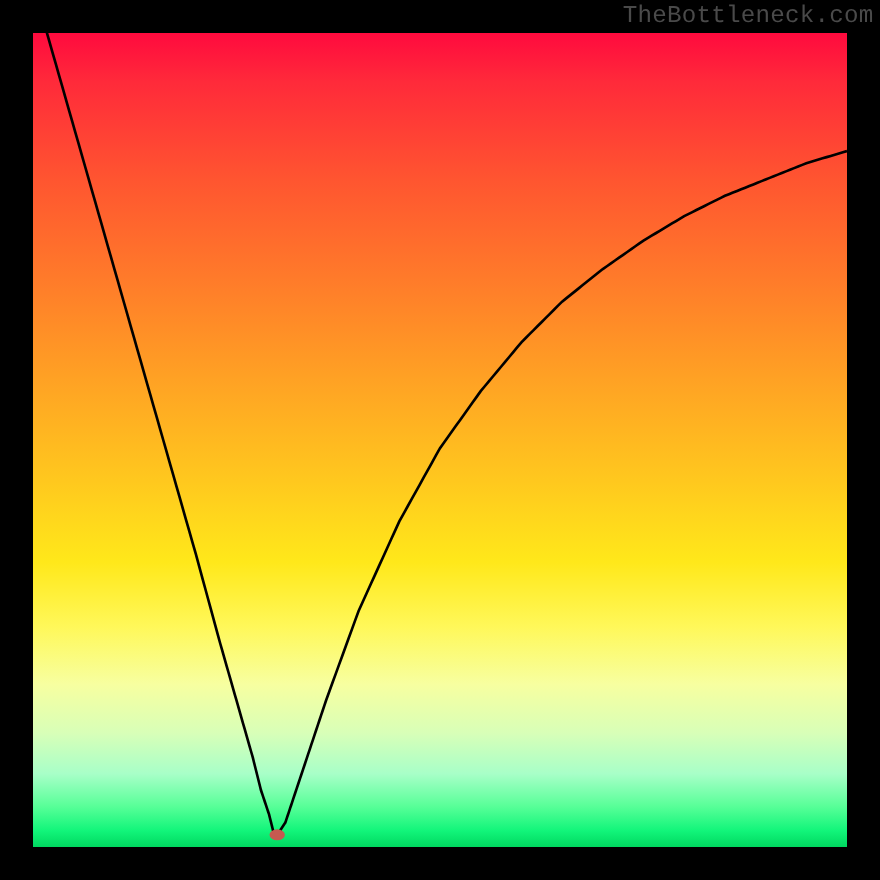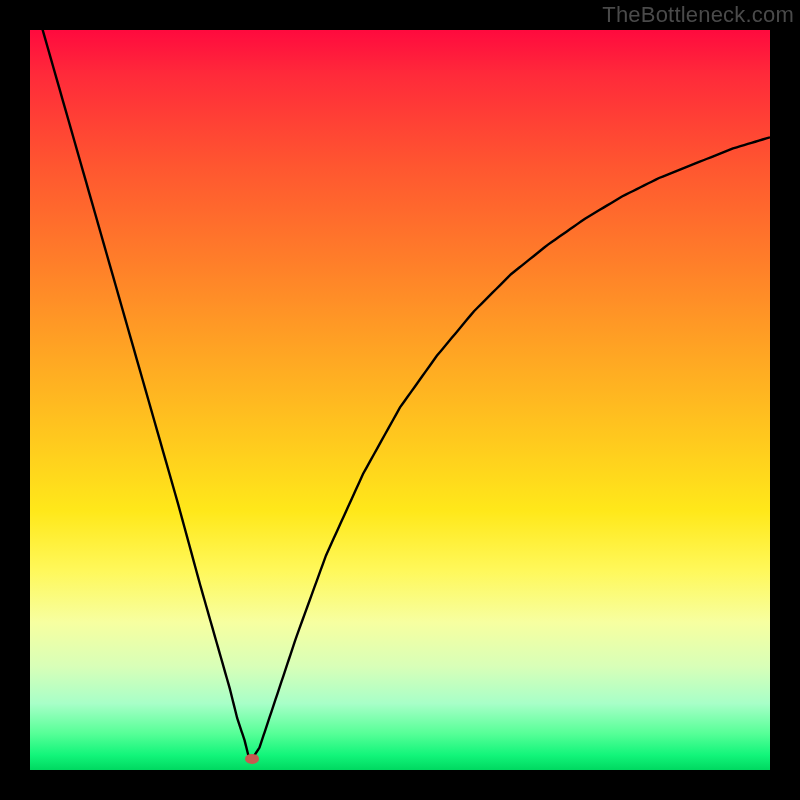--- a/index.html
+++ b/index.html
@@ -9,20 +9,21 @@
     height: 800px;
     background: #000;
     font-family: Arial, Helvetica, sans-serif;
     overflow: hidden;
   }
   .frame {
     position: relative;
     width: 800px;
     height: 736px;
     background: #000;
+    font-family: Liberation Mono, monospace;
   }
   .watermark {
     position: absolute;
     top: 2px;
     right: 6px;
     color: #4a4a4a;
     font-size: 22px;
     font-weight: 500;
     letter-spacing: 0.2px;
     user-select: none;

